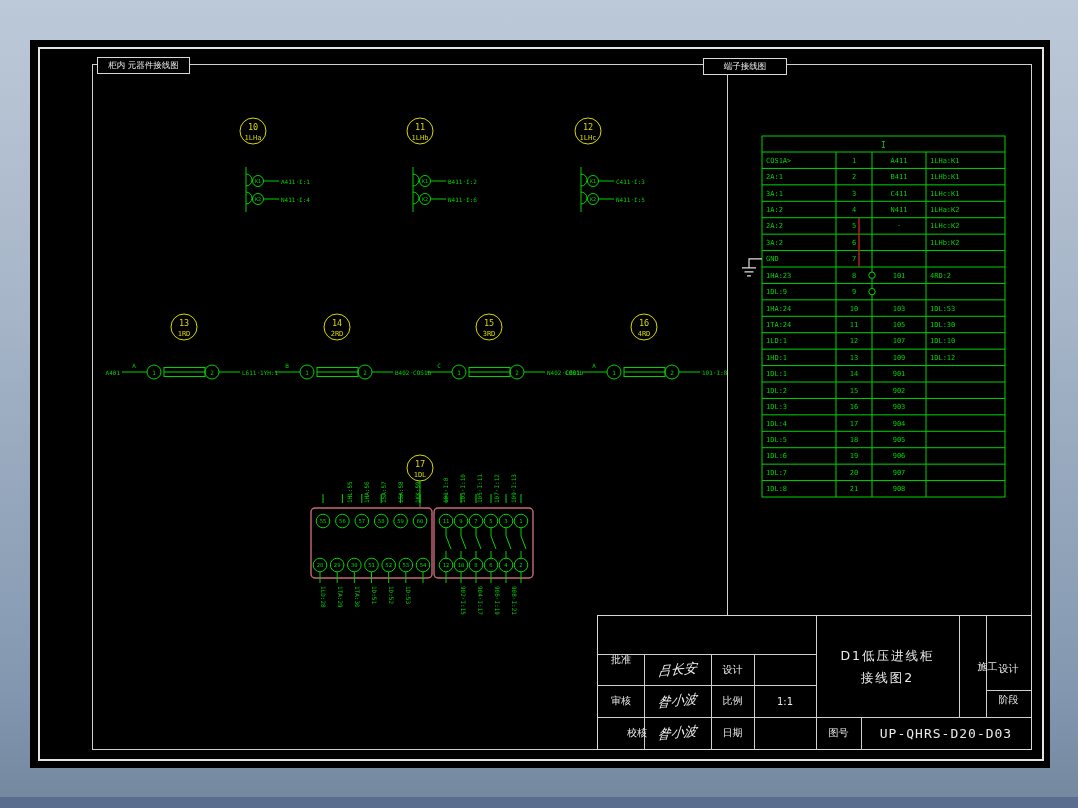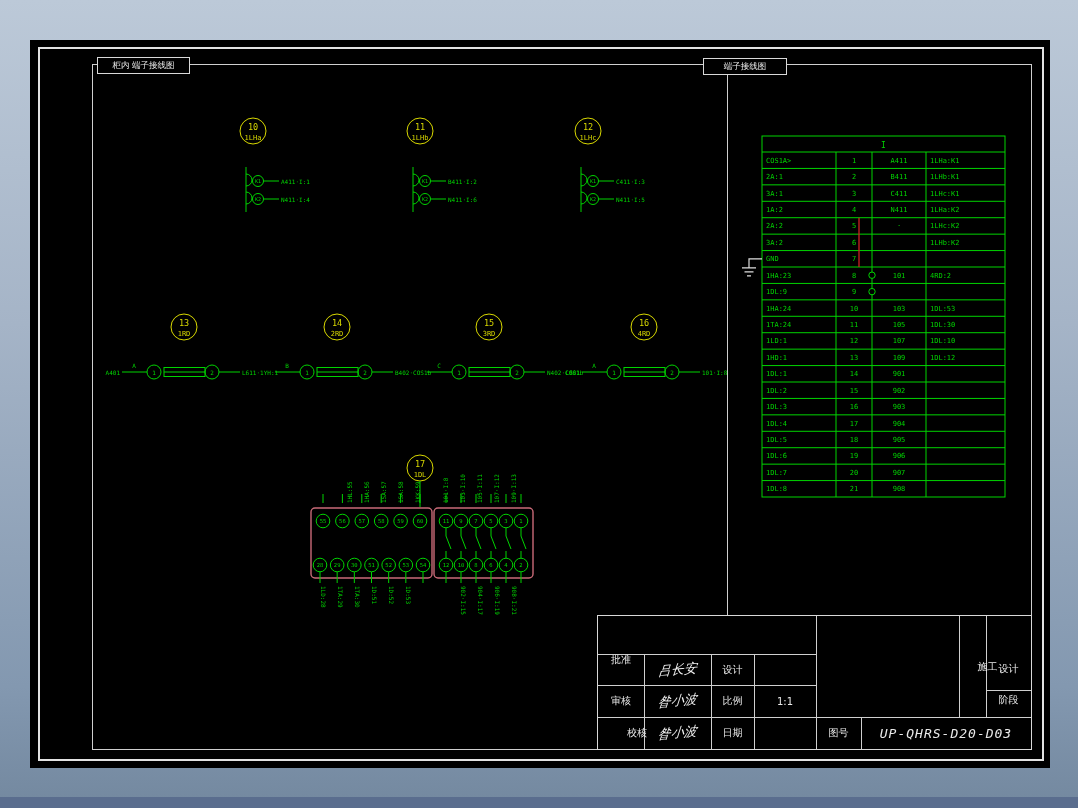--- a/index.html
+++ b/index.html
@@ -16,33 +16,33 @@
              display:flex;align-items:center;justify-content:center;white-space:nowrap;padding:0 2px;z-index:3;}
   svg#dwg{position:absolute;left:0;top:0;z-index:2;}
   svg text{font-family:"DejaVu Sans Mono","DejaVu Sans",monospace;}
   .tb{position:absolute;left:597px;top:615px;width:433px;height:133px;border:1px solid #d8d8d8;
       color:#eaeaea;font-size:10px;z-index:3;background:transparent;}
   .vl{position:absolute;width:1px;background:#cfcfcf;}
   .hl{position:absolute;height:1px;background:#cfcfcf;}
   .cell{position:absolute;display:flex;align-items:center;justify-content:center;text-align:center;}
   .sig{font-size:13px;font-style:italic;transform:rotate(-5deg) skewX(-10deg);color:#f2f2f2;}
   .tb-title{flex-direction:column;font-size:12.5px;letter-spacing:2px;line-height:1.7;}
-  .dno{font-size:13px;font-family:"DejaVu Sans Mono","DejaVu Sans Mono",monospace;letter-spacing:1px;font-style:italic;}
+  .dno{font-size:13px;font-family:"DejaVu Sans Mono","DejaVu Sans Mono",monospace;letter-spacing:1px;}
 </style>
 </head>
 <body>
 
 <div class="stage">
 
   <div class="sheet"></div>
   <div class="frame-outer"></div>
   <div class="frame-inner"></div>
   <div class="divider-v"></div>
 
-  <div class="box-label" style="left:97px;top:57px;width:87px;height:15px">柜内 端子接线图</div>
+  <div class="box-label" style="left:97px;top:57px;width:87px;height:15px">柜内 元器件接线图</div>
   <div class="box-label" style="left:703px;top:58px;width:78px;height:15px">端子接线图</div>
 
   <svg id="dwg" width="1078" height="808" viewBox="0 0 1078 808">
       <g stroke-width="1">
         <circle cx="253" cy="131" r="13" stroke="#d8d800" fill="none"></circle>
         <text x="253" y="130" fill="#d8d800" font-size="8.5" text-anchor="middle">10</text>
         <text x="253" y="140" fill="#d8d800" font-size="7" text-anchor="middle">1LHa</text>
         <line x1="246" y1="167" x2="246" y2="212" stroke="#00d400"></line>
         <path d="M 246 174 a5.5 5.5 0 0 1 0 12 M 246 192 a5.5 5.5 0 0 1 0 12" stroke="#00d400" fill="none"></path>
         <circle cx="258" cy="181" r="5.5" stroke="#00d400" fill="none"></circle>
@@ -423,20 +423,24 @@
     <div class="cell" style="left:0;top:69px;width:46px;height:32px">审核</div>
     <div class="cell sig" style="left:46px;top:69px;width:67px;height:32px">昝小波</div>
     <div class="cell" style="left:113px;top:69px;width:43px;height:32px">比例</div>
     <div class="cell" style="left:156px;top:69px;width:62px;height:32px">1:1</div>
 
     <div class="cell" style="left:16px;top:101px;width:46px;height:32px">校核</div>
     <div class="cell sig" style="left:46px;top:101px;width:67px;height:32px">昝小波</div>
     <div class="cell" style="left:113px;top:101px;width:43px;height:32px">日期</div>
     <div class="cell" style="left:156px;top:101px;width:62px;height:32px"></div>
 
+    <div class="cell tb-title" style="left:218px;top:0;width:143px;height:101px">
+      <span>D1低压进线柜</span>
+      <span>接线图2</span>
+    </div>
     <div class="cell" style="left:376px;top:0;width:27px;height:101px;flex-wrap:wrap;line-height:1.2">施工</div>
     <div class="cell" style="left:388px;top:32px;width:45px;height:42px">设计</div>
     <div class="cell" style="left:388px;top:70px;width:45px;height:27px">阶段</div>
 
     <div class="cell" style="left:218px;top:101px;width:45px;height:32px">图号</div>
     <div class="cell dno" style="left:263px;top:101px;width:170px;height:32px">UP-QHRS-D20-D03</div>
   </div>
 
   <div class="bottom-strip"></div>
 </div>

